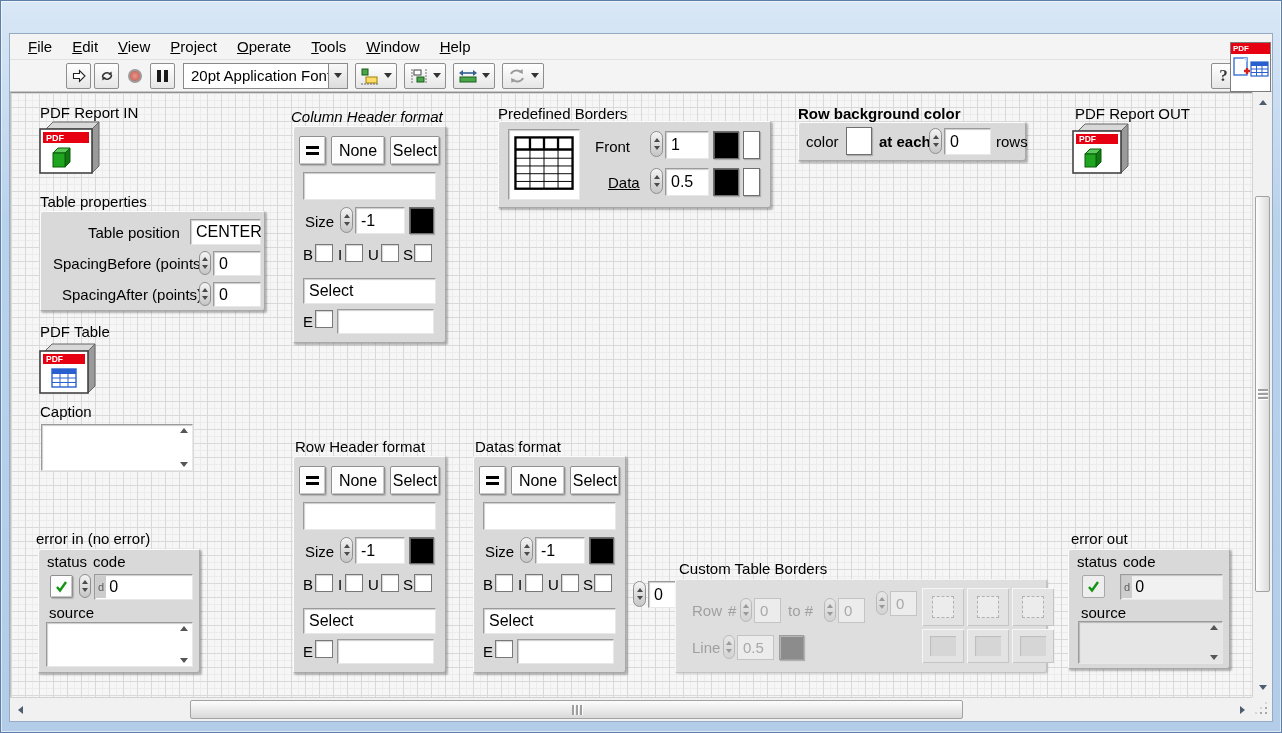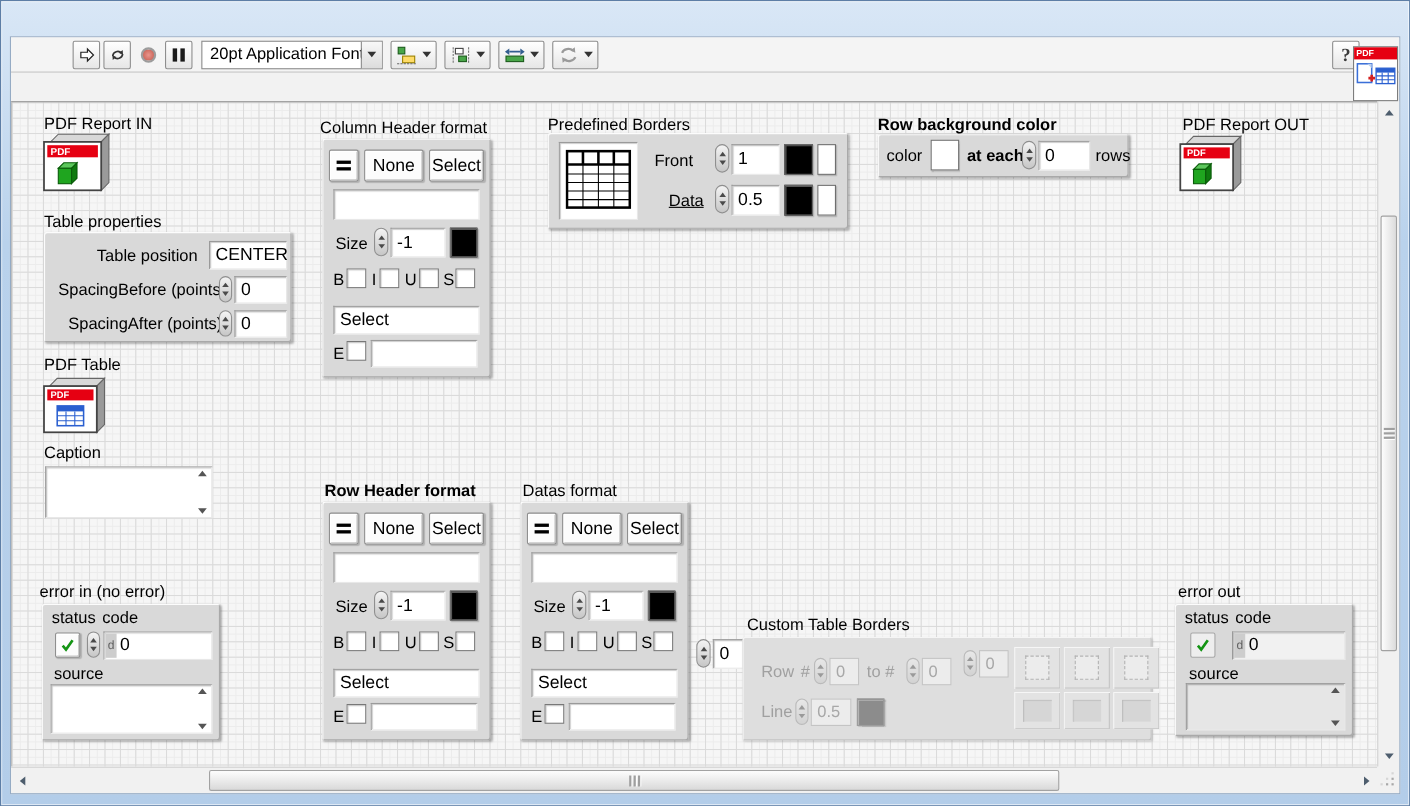--- a/index.html
+++ b/index.html
@@ -150,20 +150,30 @@
   .val { pointer-events:none; }
 </style>
 </head>
 <body>
 
 <div id="window">
 
 
   <div class="client">
 
+    <div class="menubar">
+      <span class="menu-item">File</span>
+      <span class="menu-item">Edit</span>
+      <span class="menu-item">View</span>
+      <span class="menu-item">Project</span>
+      <span class="menu-item">Operate</span>
+      <span class="menu-item">Tools</span>
+      <span class="menu-item">Window</span>
+      <span class="menu-item">Help</span>
+    </div>
 
     <div class="toolbar">
       <div class="tbtn">
         <svg width="16" height="16" viewBox="0 0 16 16">
           <path d="M2.5 5.5 h6 V2.5 l5.5 5.5 -5.5 5.5 V10.5 h-6 z" fill="#fff" stroke="#222" stroke-width="1.1"></path>
         </svg>
       </div>
       <div class="tbtn">
         <svg width="16" height="16" viewBox="0 0 16 16">
           <path d="M3.5 9 a4.5 4.5 0 0 1 8 -2.5" fill="none" stroke="#333" stroke-width="1.5"></path>
@@ -322,21 +332,21 @@
           <span class="lv-label" style="left:11px;top:55px;">source</span>
           <div class="fld src" style="left:8px;top:73px;width:147px;height:45px;">
             <span class="val"></span>
             <span class="mini-arrows">
                 <i class="up"></i>
                 <i class="dn"></i>
               </span>
           </div>
         </div>
 
-        <span class="lv-label" style="left:280px;top:15px;">Column Header format</span>
+        <span class="lv-label" style="left:280px;top:15px;font-style:italic;">Column Header format</span>
         <div class="cluster" style="left:282px;top:33px;width:153px;height:217px;">
           <div class="btn3" style="left:6px;top:10px;width:27px;height:29px;">
             <span class="justify-icon">
                 <i></i>
                 <i></i>
               </span>
           </div>
           <div class="btn3" style="left:38px;top:10px;width:54px;height:29px;">None</div>
           <div class="btn3" style="left:97px;top:10px;width:50px;height:29px;">Select</div>
           <div class="fld" style="left:10px;top:46px;width:133px;height:28px;"></div>
@@ -413,21 +423,21 @@
             <rect x="5" y="13" width="42" height="10" fill="#e60012"></rect>
             <text x="8" y="21" font-size="8.5" font-weight="bold" fill="#fff" font-family="Liberation Sans">PDF</text>
             <g transform="translate(14,28)">
               <polygon points="0,5 11,5 16,0 5,0" fill="#5cc75c" stroke="#0a5c0a"></polygon>
               <polygon points="11,5 16,0 16,13 11,18" fill="#0f7a0f" stroke="#0a5c0a"></polygon>
               <rect x="0" y="5" width="11" height="13" fill="#1fa51f" stroke="#0a5c0a"></rect>
             </g>
           </svg>
         </div>
 
-        <span class="lv-label" style="left:284px;top:345px;font-weight:bold;">Row Header format</span>
+        <span class="lv-label" style="left:284px;top:345px;">Row Header format</span>
         <div class="cluster" style="left:282px;top:363px;width:153px;height:217px;">
           <div class="btn3" style="left:6px;top:10px;width:27px;height:29px;">
             <span class="justify-icon">
                 <i></i>
                 <i></i>
               </span>
           </div>
           <div class="btn3" style="left:38px;top:10px;width:54px;height:29px;">None</div>
           <div class="btn3" style="left:97px;top:10px;width:50px;height:29px;">Select</div>
           <div class="fld" style="left:10px;top:46px;width:133px;height:28px;"></div>

